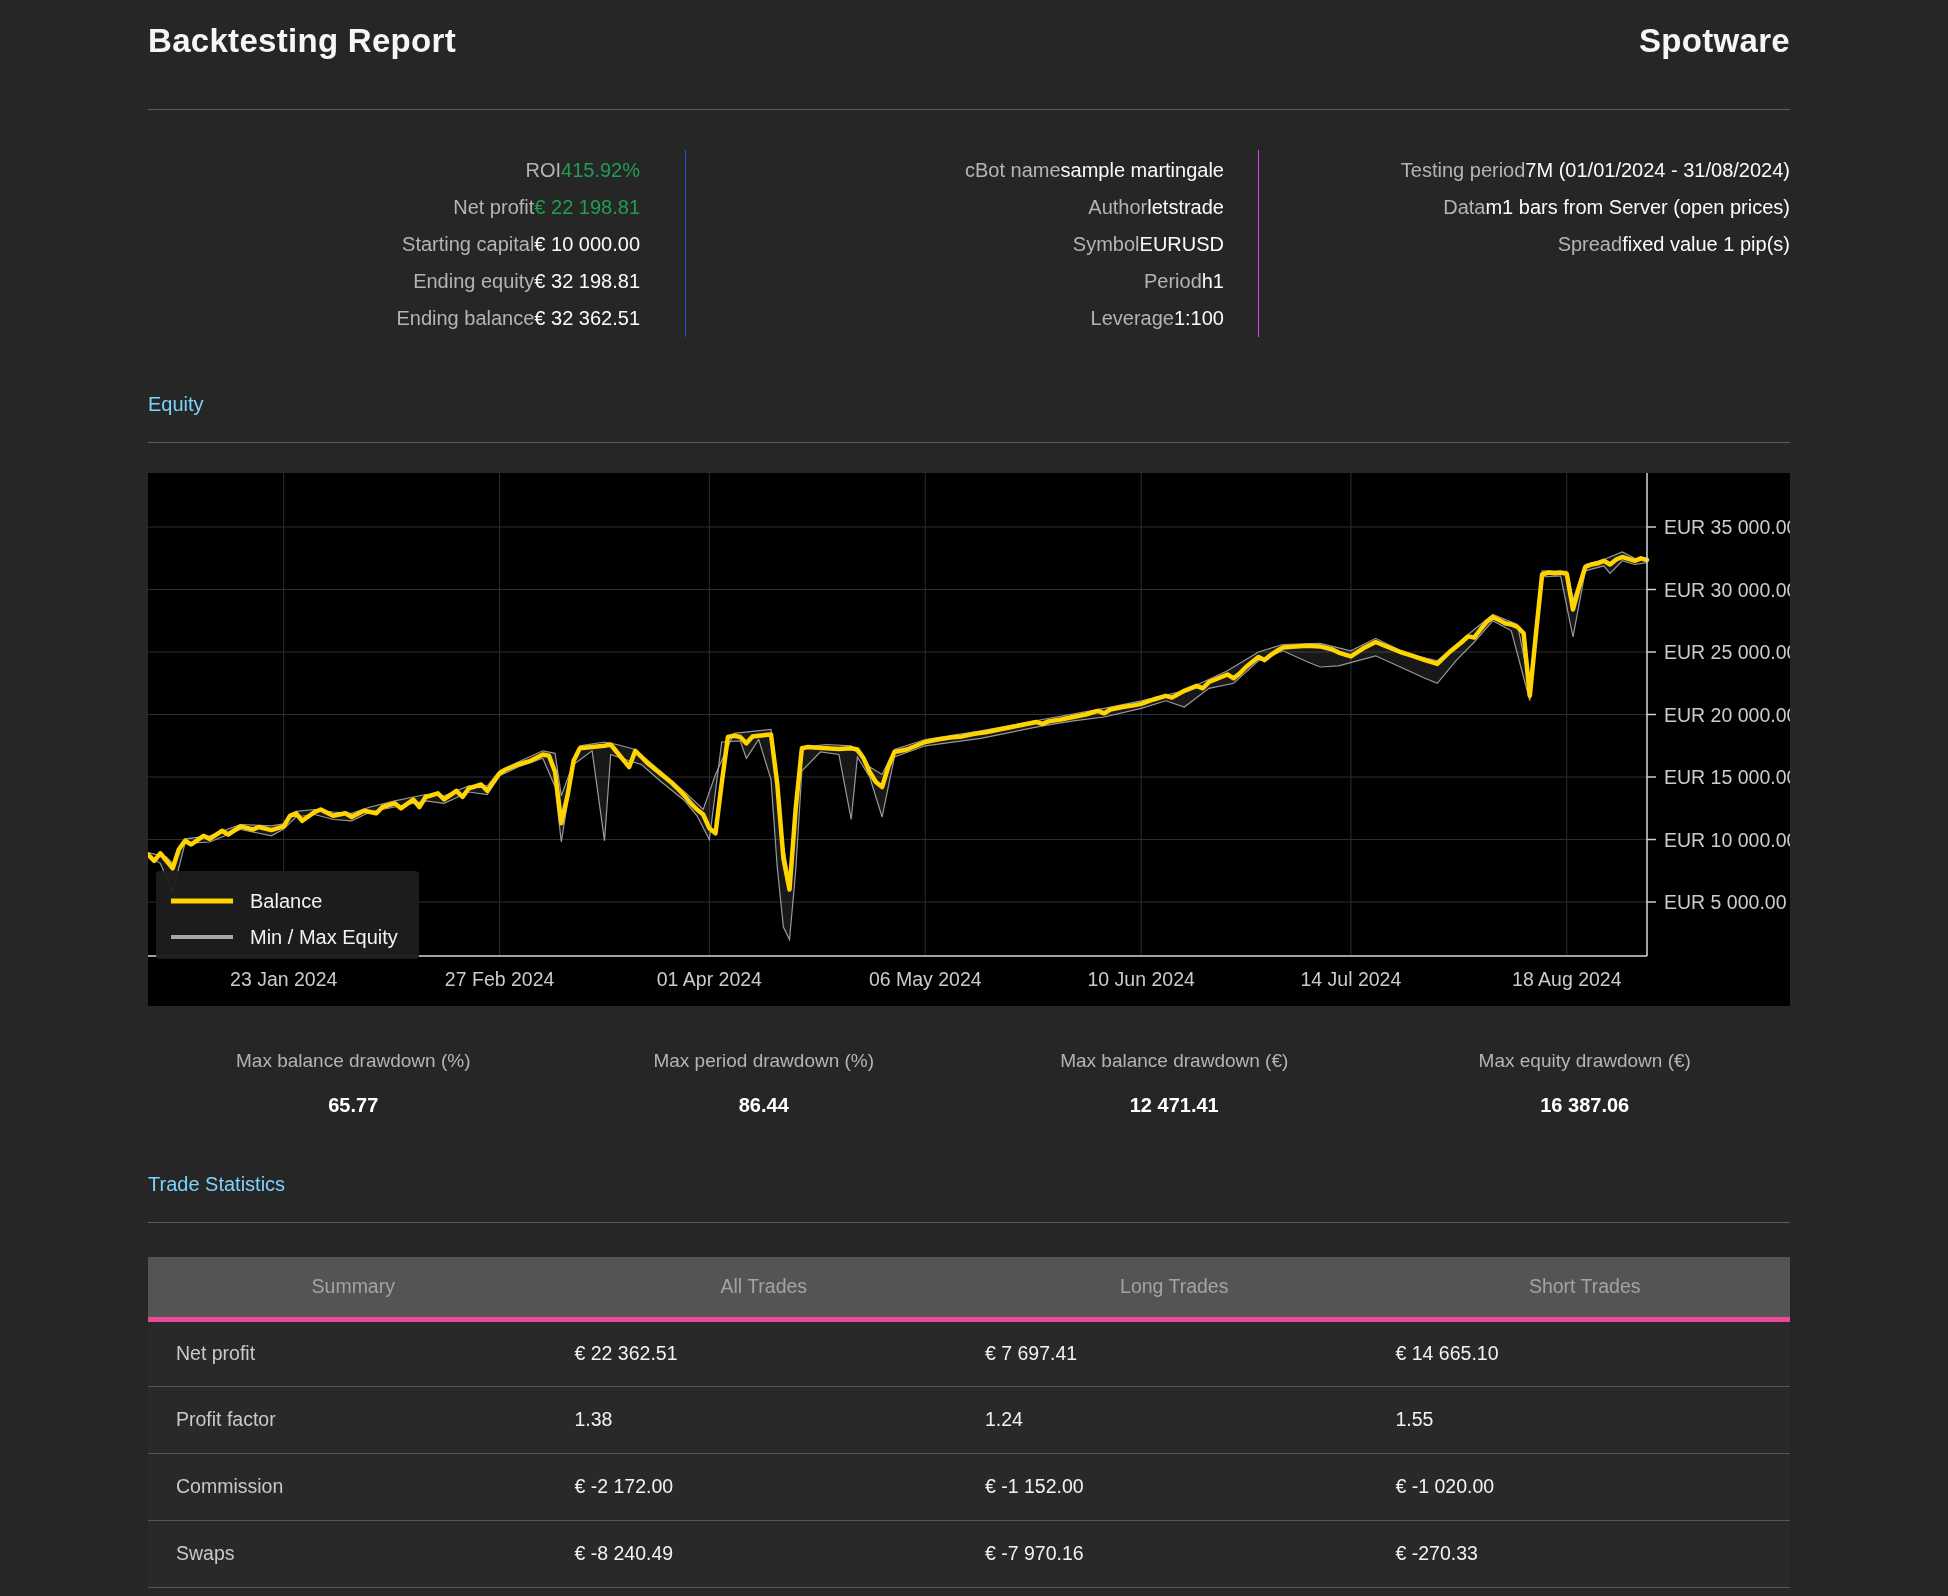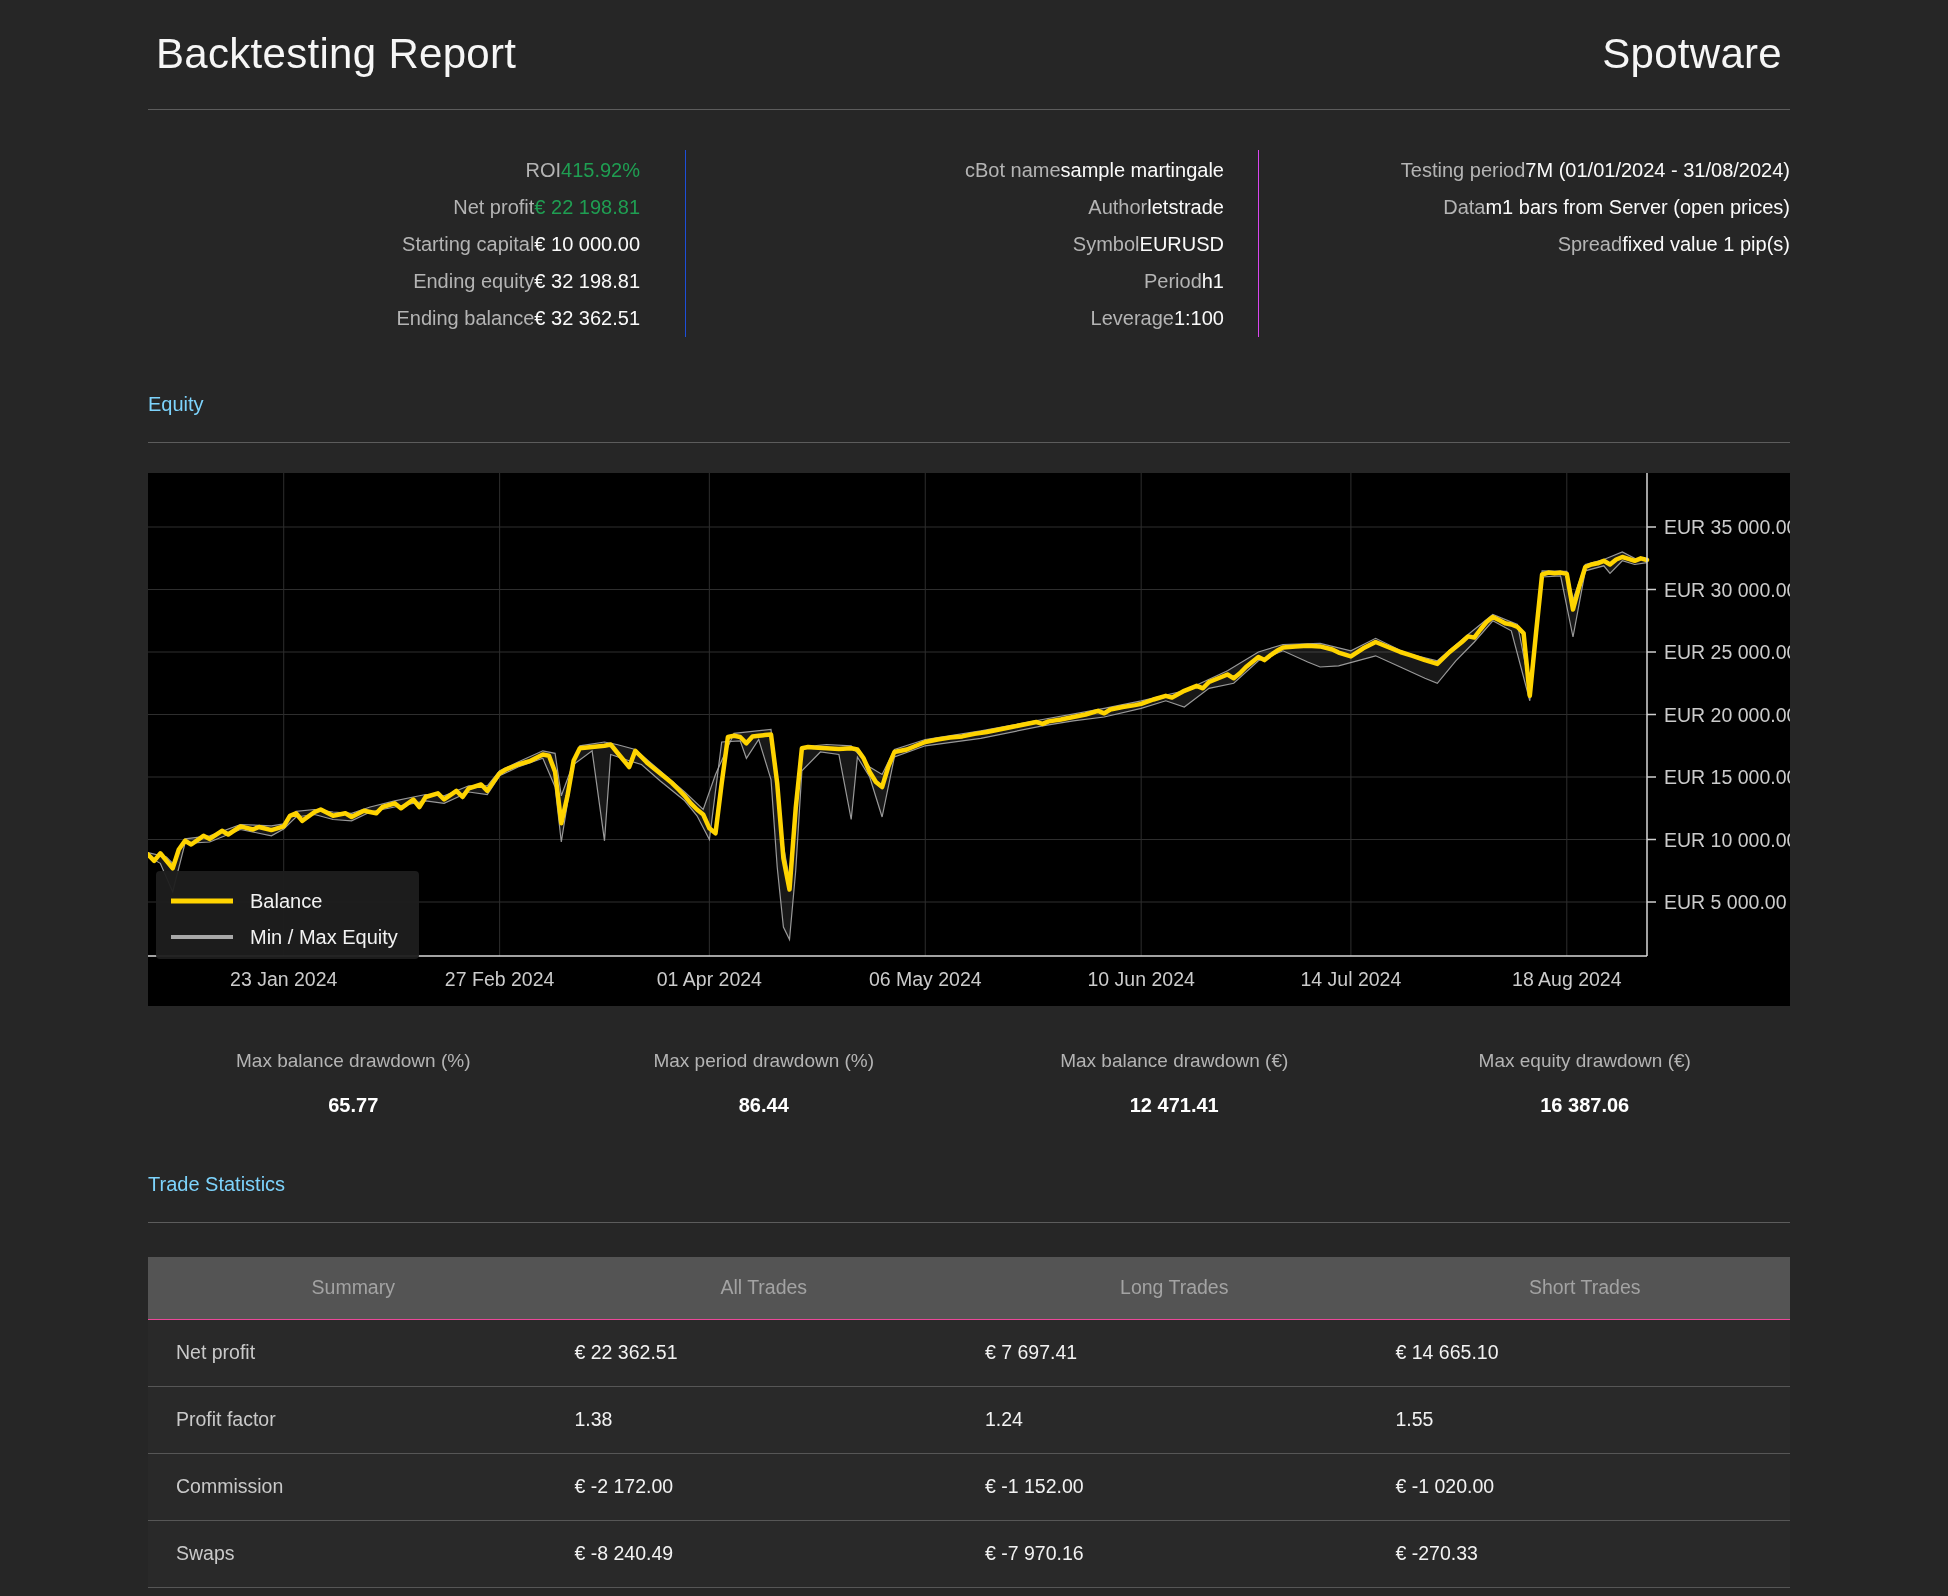--- a/index.html
+++ b/index.html
@@ -10,21 +10,21 @@
     font-family:"Liberation Sans", sans-serif;
   }
   .page { padding:0 158px 0 148px; }
 
   
   .topbar {
     display:flex; justify-content:space-between; align-items:flex-start;
     padding-top:22px; height:110px; border-bottom:1px solid #5c5c5c;
   }
   .topbar h1, .topbar .brand {
-    font-size:42px; font-weight:400; margin:8px; color:#f6f6f6; letter-spacing:.3px;
+    font-size:33px; font-weight:700; margin:0; color:#f6f6f6; letter-spacing:.3px;
   }
 
   
   .summary { display:grid; grid-template-columns:537px 573px 532px; margin-top:40px; }
   .sumcol { padding-top:2px; }
   .sumcol.c1 { padding-right:45px; }
   .sumcol.c2 { border-left:1px solid #1d4ed8; padding-left:38px; padding-right:34px; }
   .sumcol.c3 { border-left:1px solid #d946ef; padding-left:36px; }
   .stat-row { display:flex; justify-content:flex-end; align-items:center; height:37px; font-size:20px; }
   .stat-row .lbl { color:#b4b4b4; }
@@ -44,21 +44,21 @@
   
   .drawdowns { display:grid; grid-template-columns:repeat(4,1fr); margin-top:44px; text-align:center; }
   .dd-label { color:#b4b4b4; font-size:19px; }
   .dd-value { color:#ffffff; font-size:20px; font-weight:700; margin-top:22px; }
 
   
   .trades-sec { margin-top:56px; }
   table.trades { width:100%; border-collapse:collapse; margin-top:34px; font-size:19.5px; table-layout:fixed; }
   table.trades thead th {
     background:#545454; color:#a3a3a3; font-weight:400;
-    height:62px; border-bottom:1px solid #ec4899; text-align:center;
+    height:62px; border-bottom:5px solid #ec4899; text-align:center;
   }
   table.trades tbody tr { height:67px; border-bottom:1px solid #565656; background:#292929; }
   table.trades tbody th { text-align:left; font-weight:400; padding-left:28px; color:#c9c9c9; }
   table.trades tbody td { text-align:left; padding-left:16px; color:#f2f2f2; }
 </style>
 </head>
 <body>
 
 <div class="page">
 

